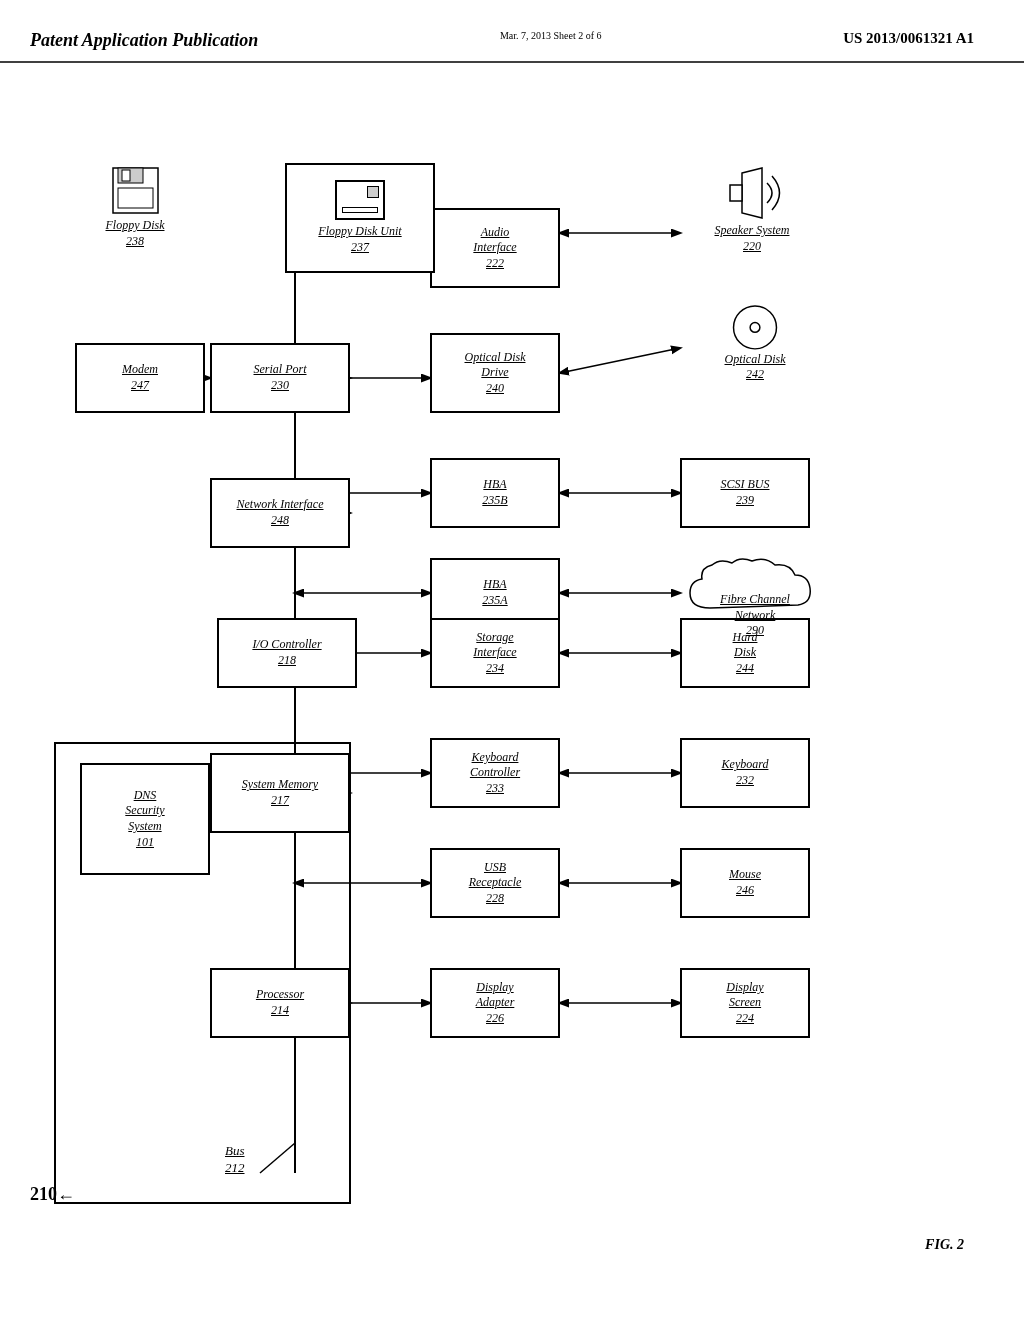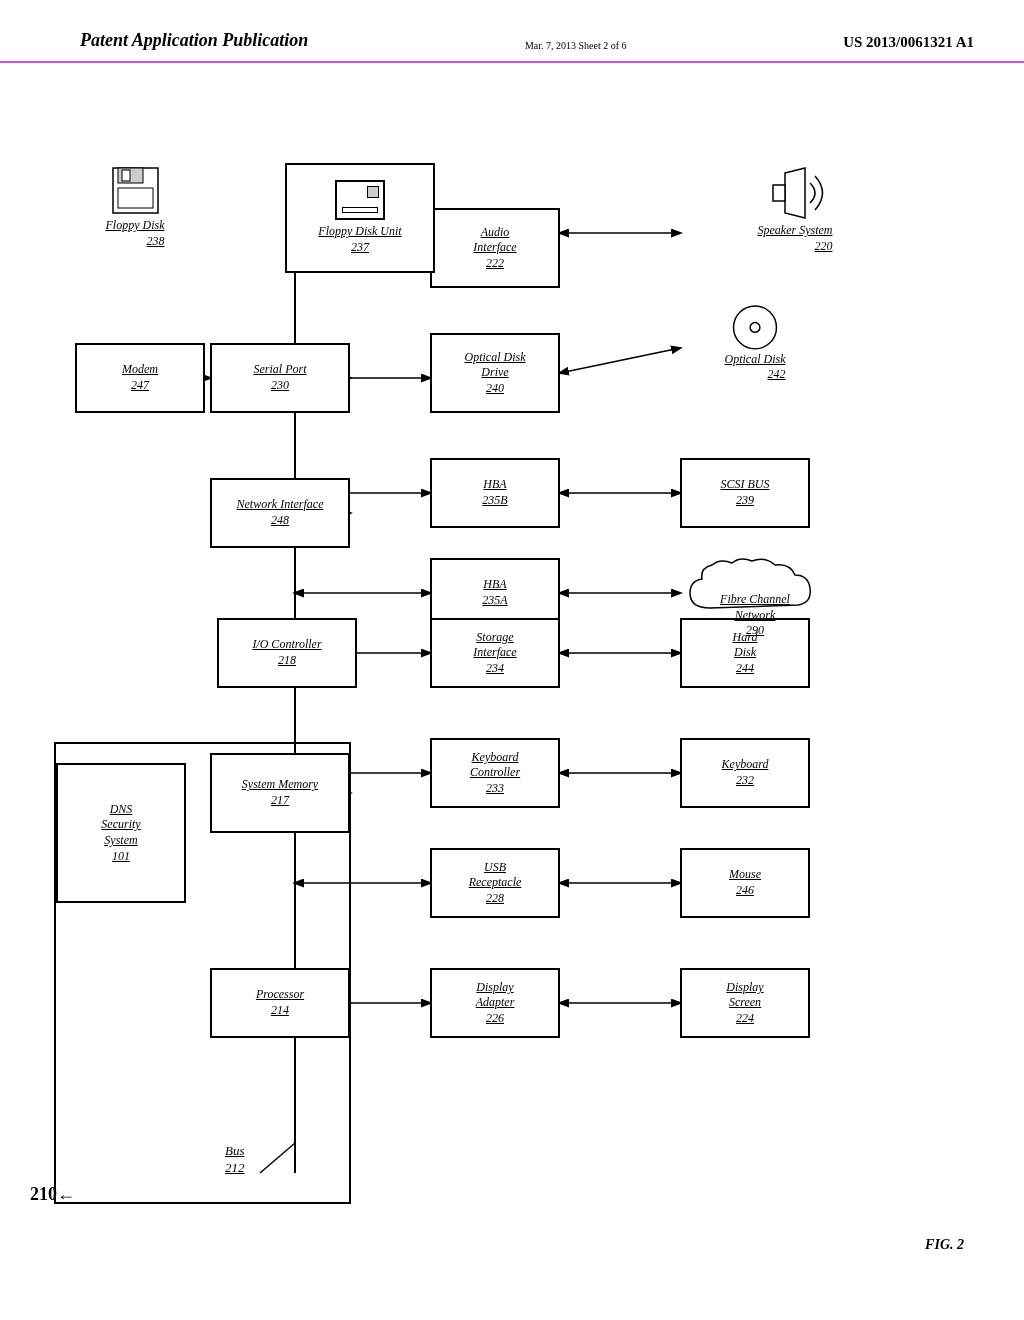--- a/index.html
+++ b/index.html
@@ -9,23 +9,23 @@
       width: 1024px;
       height: 1320px;
       overflow: hidden;
       position: relative;
     }
 
     
     .header {
       display: flex;
       justify-content: space-between;
-      align-items: flex-end;
-      padding: 30px 50px 10px 80px;
-      border-bottom: 2px solid #d946ef;
+      align-items: flex-start;
+      padding: 30px 50px 10px 30px;
+      border-bottom: 2px solid #404040;
     }
     .header-left {
       font-size: 18px;
       font-weight: bold;
       font-style: italic;
     }
     .header-center {
       font-size: 10px;
       text-align: center;
     }
@@ -60,21 +60,21 @@
     }
     .box-label u {
       text-decoration: underline;
     }
 
     
     .ext-label {
       position: absolute;
       font-size: 12px;
       font-style: italic;
-      text-align: right;
+      text-align: center;
       line-height: 1.3;
     }
     .ext-label u {
       text-decoration: underline;
     }
 
     
     .arrows-svg {
       position: absolute;
       top: 0; left: 0;
@@ -161,21 +161,21 @@
 
     <line x1="560" y1="940" x2="680" y2="940" stroke="#000" stroke-width="1.5" marker-end="url(#arr)" marker-start="url(#arr-rev)"></line>
 
     <line x1="155" y1="315" x2="210" y2="315" stroke="#000" stroke-width="1.5" marker-end="url(#arr)" marker-start="url(#arr-rev)"></line>
 
     <line x1="350" y1="155" x2="350" y2="130" stroke="#000" stroke-width="1.5" marker-end="url(#arr)"></line>
 
     <line x1="295" y1="1080" x2="260" y2="1110" stroke="#000" stroke-width="1.5"></line>
   </svg>
 
-  <div class="box" style="left:56px; top:700px; width:130px; height:140px;">
+  <div class="box" style="left:80px; top:700px; width:130px; height:112px;">
     <div class="box-label">
       <u>DNS</u><br><u>Security</u><br><u>System</u><br><u>101</u>
     </div>
   </div>
 
   <div class="box" style="left:210px; top:690px; width:140px; height:80px;">
     <div class="box-label">
       <u>System Memory</u><br><u>217</u>
     </div>
   </div>
@@ -292,21 +292,21 @@
 
     <div style="width:50px;height:40px;border:2px solid #000;position:relative;margin-bottom:4px;background:#fff;">
       <div style="position:absolute;bottom:5px;left:5px;right:5px;height:6px;border:1px solid #000;"></div>
       <div style="position:absolute;top:4px;right:4px;width:12px;height:12px;background:#ccc;border:1px solid #000;"></div>
     </div>
     <div class="box-label">
       <u>Floppy Disk Unit</u><br><u>237</u>
     </div>
   </div>
 
-  <div style="position:absolute; left:715px; top:100px; width:160px; height:110px; display:flex; flex-direction:column; align-items:center;">
+  <div style="position:absolute; left:672px; top:100px; width:160px; height:110px; display:flex; flex-direction:column; align-items:center;">
 
     <svg width="80" height="60" viewBox="0 0 80 60">
 
       <polygon points="30,10 50,5 50,55 30,50" fill="#fff" stroke="#000" stroke-width="1.5"></polygon>
       <rect x="18" y="22" width="12" height="16" fill="#fff" stroke="#000" stroke-width="1.5"></rect>
 
       <path d="M55,20 Q65,30 55,40" fill="none" stroke="#000" stroke-width="1.5"></path>
       <path d="M60,13 Q75,30 60,47" fill="none" stroke="#000" stroke-width="1.5"></path>
     </svg>
     <div class="ext-label" style="position:relative; top:0;">

